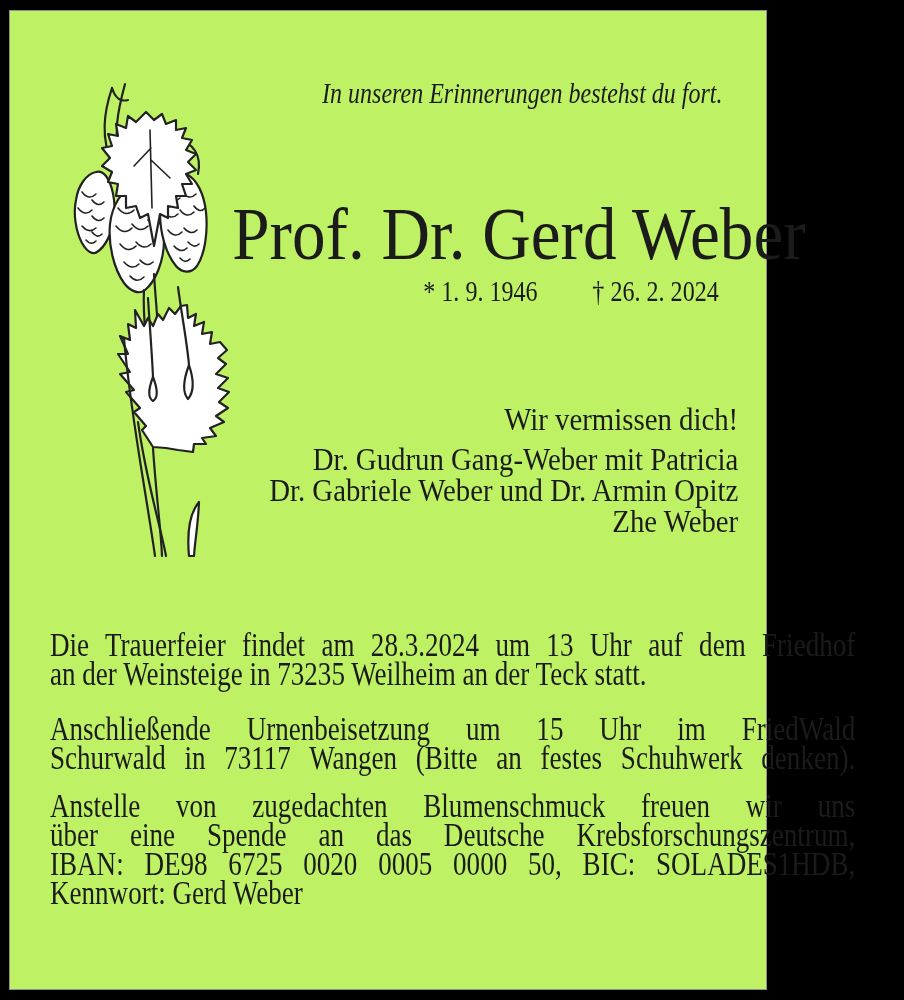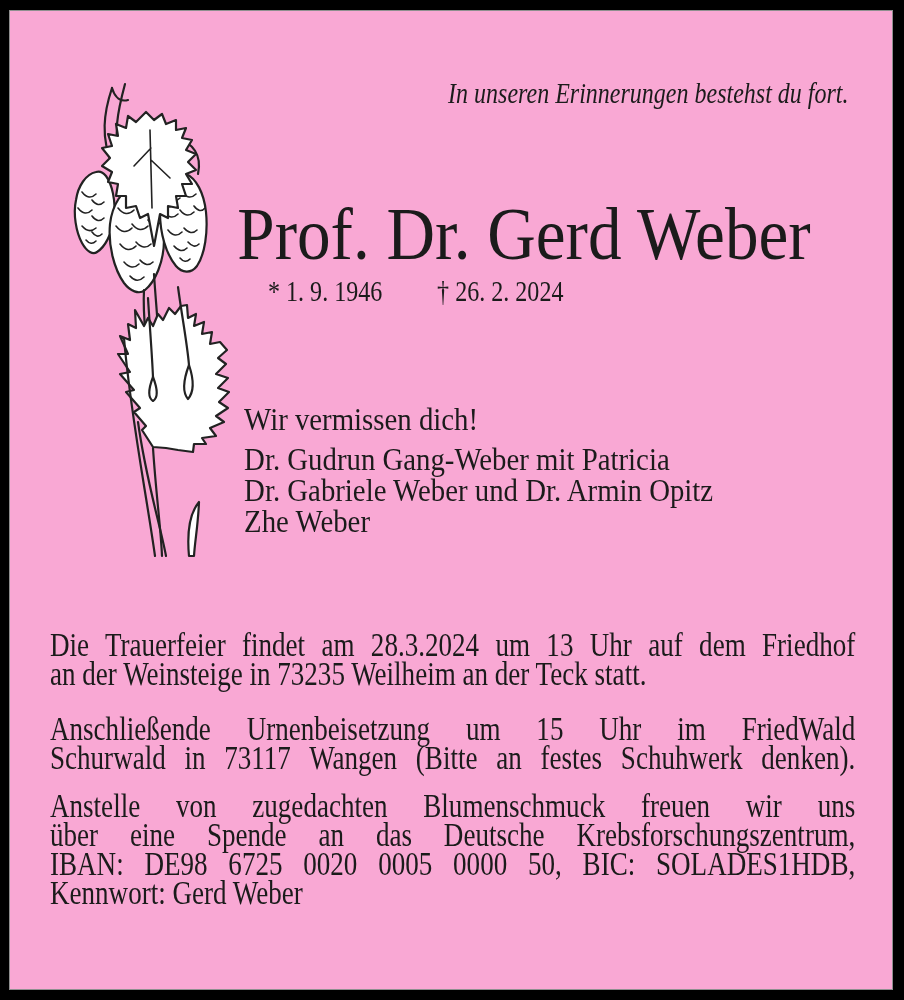--- a/index.html
+++ b/index.html
@@ -2,33 +2,33 @@
 <html><head>
 <meta charset="utf-8">
 <style>
   html,body{margin:0;padding:0;}
   body{
     width:904px;height:1000px;position:relative;
     background:#000;overflow:hidden;
     font-family:"Liberation Serif",serif;color:#1b1b1b;
   }
   .card{
-    position:absolute;left:10px;top:11px;width:882px;height:978px;
-    background:#f9a8d4;box-shadow:0 0 0 1px #8f8f8f;
+    position:absolute;left:10px;top:11px;width:756px;height:978px;
+    background:#bef264;box-shadow:0 0 0 1px #8f8f8f;
   }
   .epigraph{
     position:absolute;top:67px;right:44px;
     font-size:30px;line-height:30px;font-style:italic;white-space:nowrap;
     transform:scaleX(0.80);transform-origin:100% 0;
   }
   .illustration{
     position:absolute;left:48px;top:71px;width:196px;height:478px;
   }
   .center-col{
-    position:absolute;left:200px;right:0;top:187px;text-align:left;
+    position:absolute;left:200px;right:0;top:187px;text-align:right;
   }
   .name{
     font-size:73px;line-height:74px;white-space:nowrap;
     transform:scaleX(0.92);transform-origin:50% 0;
   }
   .dates{
     font-size:29px;line-height:30px;margin-top:4px;white-space:nowrap;
     transform:scaleX(0.83);transform-origin:50% 0;
   }
   .dates .death{margin-left:66px;}

